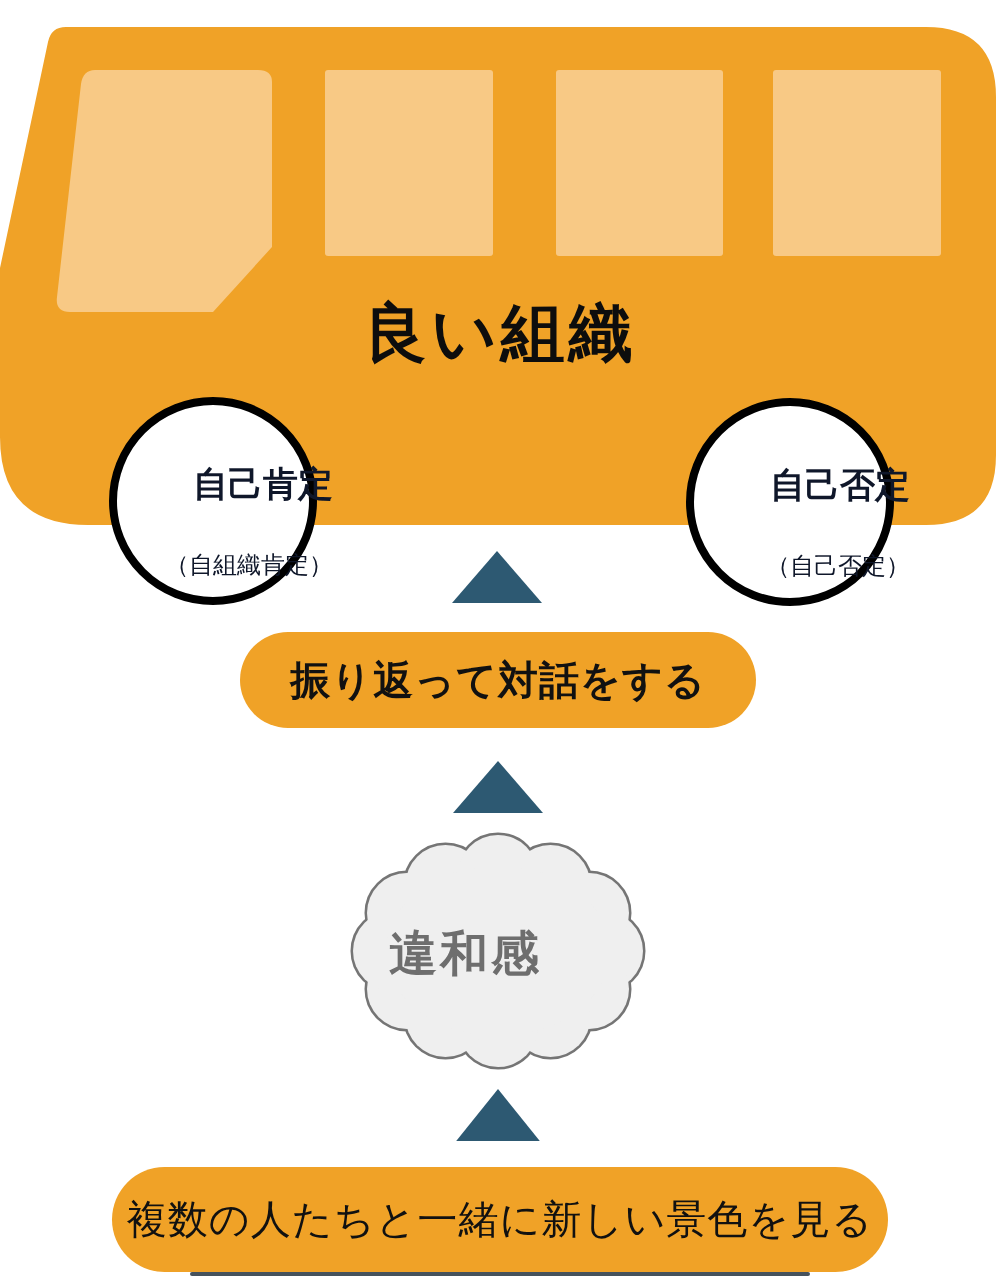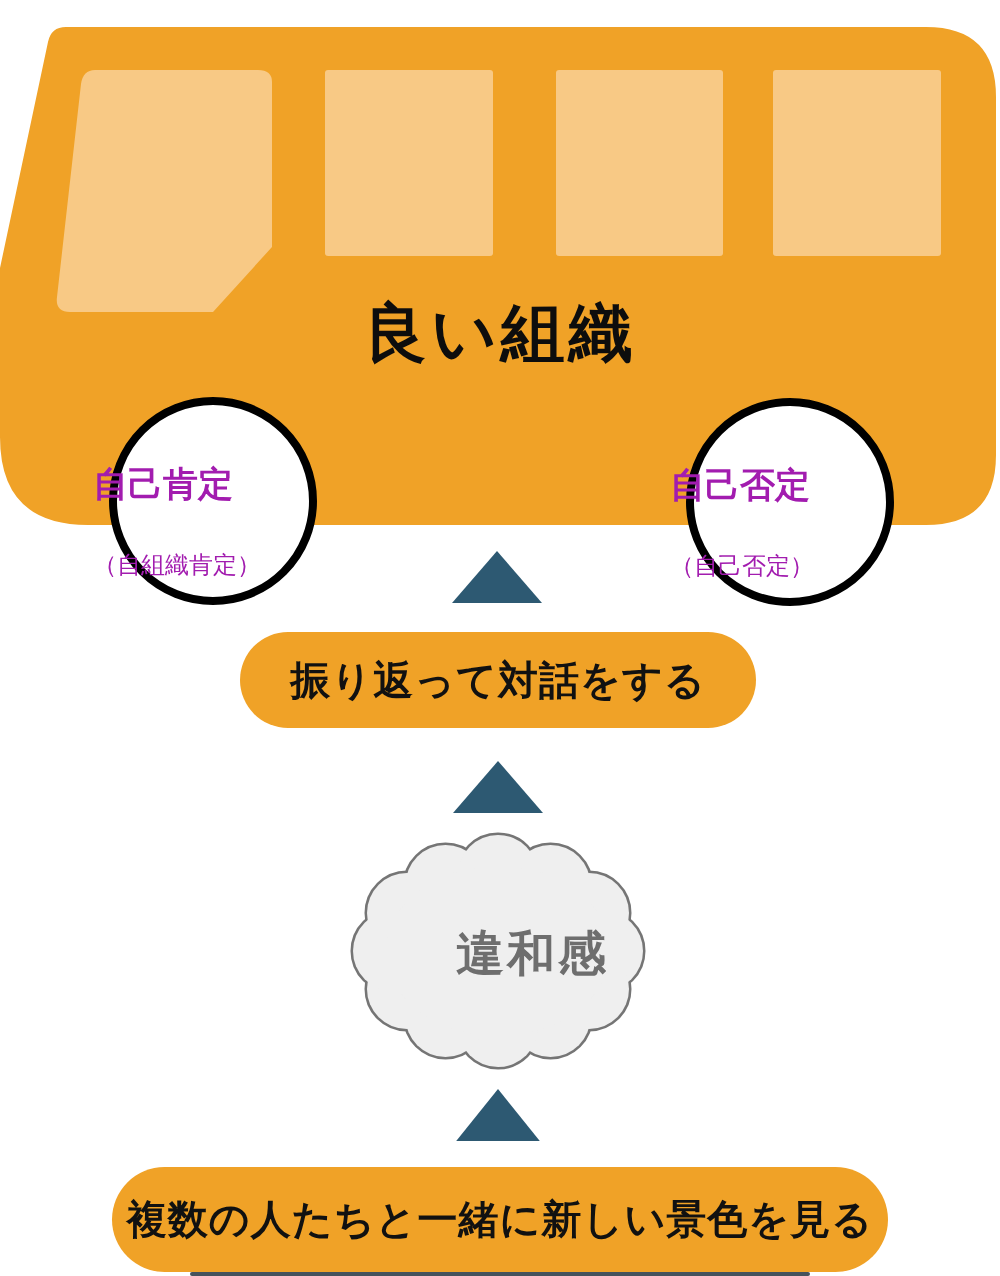--- a/index.html
+++ b/index.html
@@ -12,48 +12,48 @@
   }
   .abs{position:absolute;}
   .bus-svg{left:0;top:0;}
   .bus-title{
     left:0;top:296px;width:1000px;
     text-align:center;
     font-size:64px;font-weight:700;color:#0d0d0d;
     letter-spacing:4px;line-height:74px;
   }
   .wheel-label{
-    width:240px;text-align:left;color:#a21caf;
+    width:240px;text-align:right;color:#0f172a;
   }
   .wheel-label .primary{font-size:35px;font-weight:600;line-height:44px;display:block;}
   .wheel-label .secondary{font-size:24px;font-weight:500;line-height:30px;display:block;margin-top:44px;}
   .wheel-label.left{left:93px;top:462px;}
   .wheel-label.right{left:670px;top:463px;}
   .arrow{width:90px;height:52px;display:block;}
   .arrow1{left:452px;top:551px;}
   .arrow2{left:453px;top:761px;}
   .arrow3{left:453px;top:1089px;}
   .pill{
     left:240px;top:632px;width:516px;height:96px;
     background:#F0A227;border-radius:48px;
     display:flex;align-items:center;justify-content:center;
   }
   .pill .label{font-size:40px;font-weight:700;color:#111;letter-spacing:1px;}
   .cloud-svg{left:339px;top:825px;}
   .cloud-label{
     left:389px;top:922px;width:220px;
-    text-align:right;font-size:48px;font-weight:600;color:#6E6E6E;
+    text-align:left;font-size:48px;font-weight:600;color:#6E6E6E;
     letter-spacing:3px;
   }
   .banner{
     left:112px;top:1167px;width:776px;height:105px;
     background:#F0A227;border-radius:54px;
     display:flex;align-items:center;justify-content:center;
   }
-  .banner .label{font-size:40px;font-weight:700;color:#111;letter-spacing:1px;}
+  .banner .label{font-size:40px;font-weight:400;color:#111;letter-spacing:1px;}
   .bottom-shadow{
     left:190px;top:1272px;width:620px;height:4px;
     background:#46525c;border-radius:2px;
   }
 </style>
 </head>
 <body>
 
 <div class="canvas">
 

